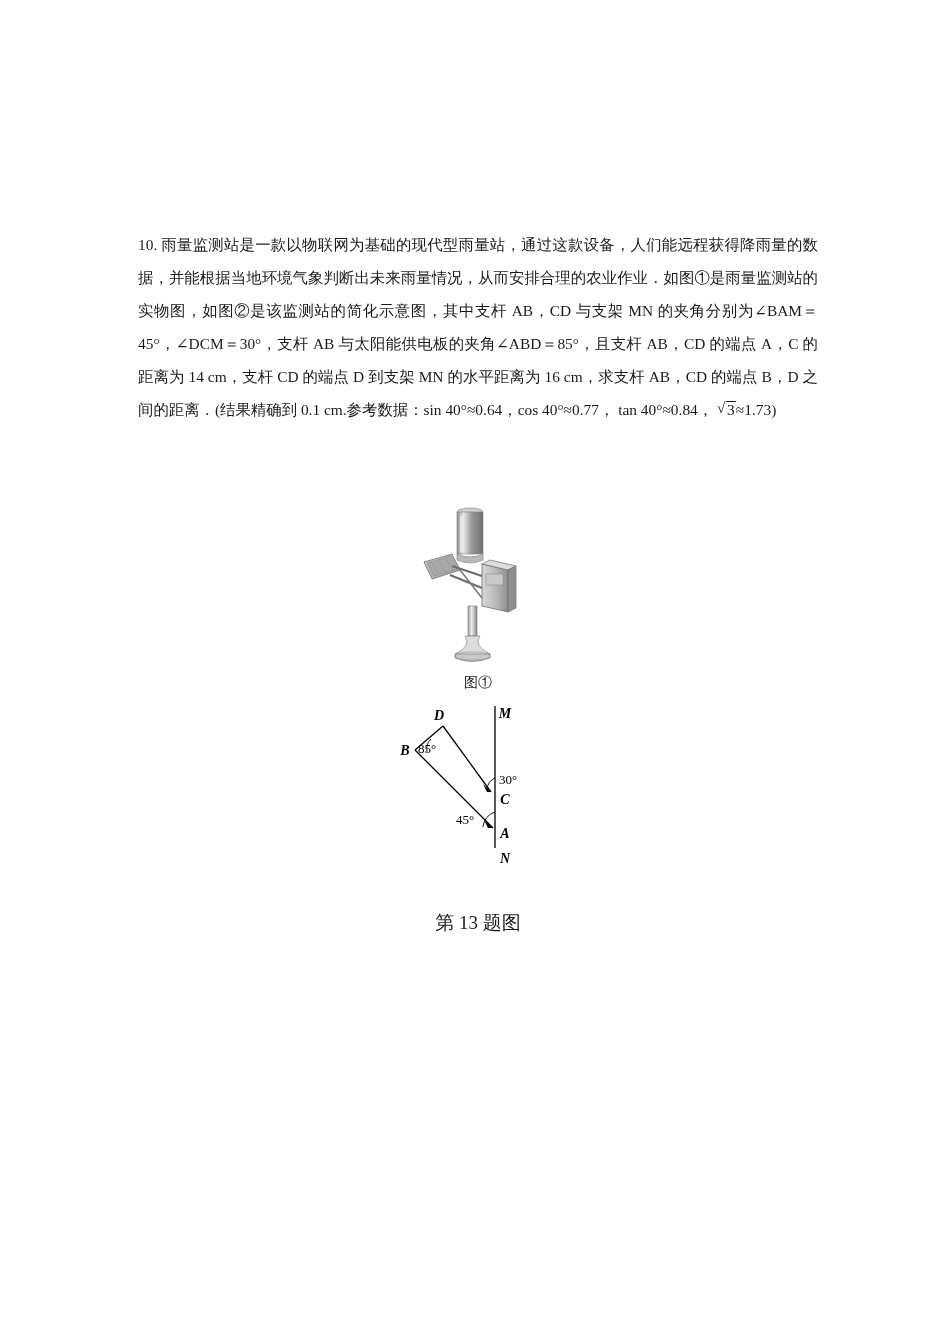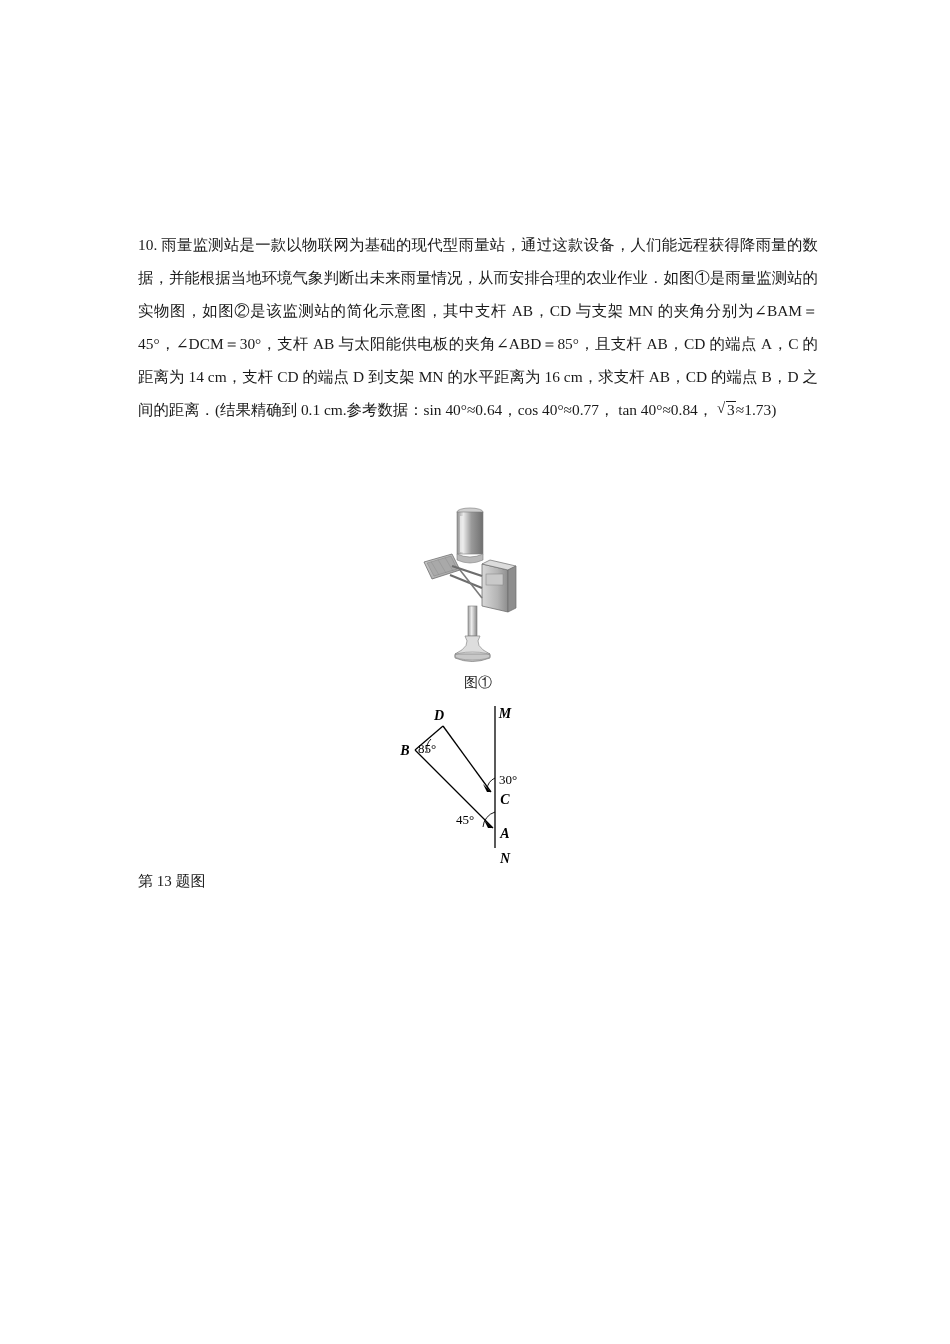--- a/index.html
+++ b/index.html
@@ -87,24 +87,24 @@
   .fig2 {
     width: 190px;
     height: 175px;
     margin: 0 auto;
     position: relative;
   }
   .fig2 svg { display: block; }
   .caption-final {
     position: absolute;
     left: 0;
-    top: 644px;
-    width: 680px;
-    text-align: left;
-    font-size: 15px;
+    top: 682px;
+    width: 680px;
+    text-align: center;
+    font-size: 19px;
   }
   .lbl {
     font-family: "Liberation Serif", serif;
     font-style: italic;
     font-weight: bold;
     font-size: 14px;
   }
   .ang {
     font-family: "Liberation Serif", serif;
     font-size: 13px;

